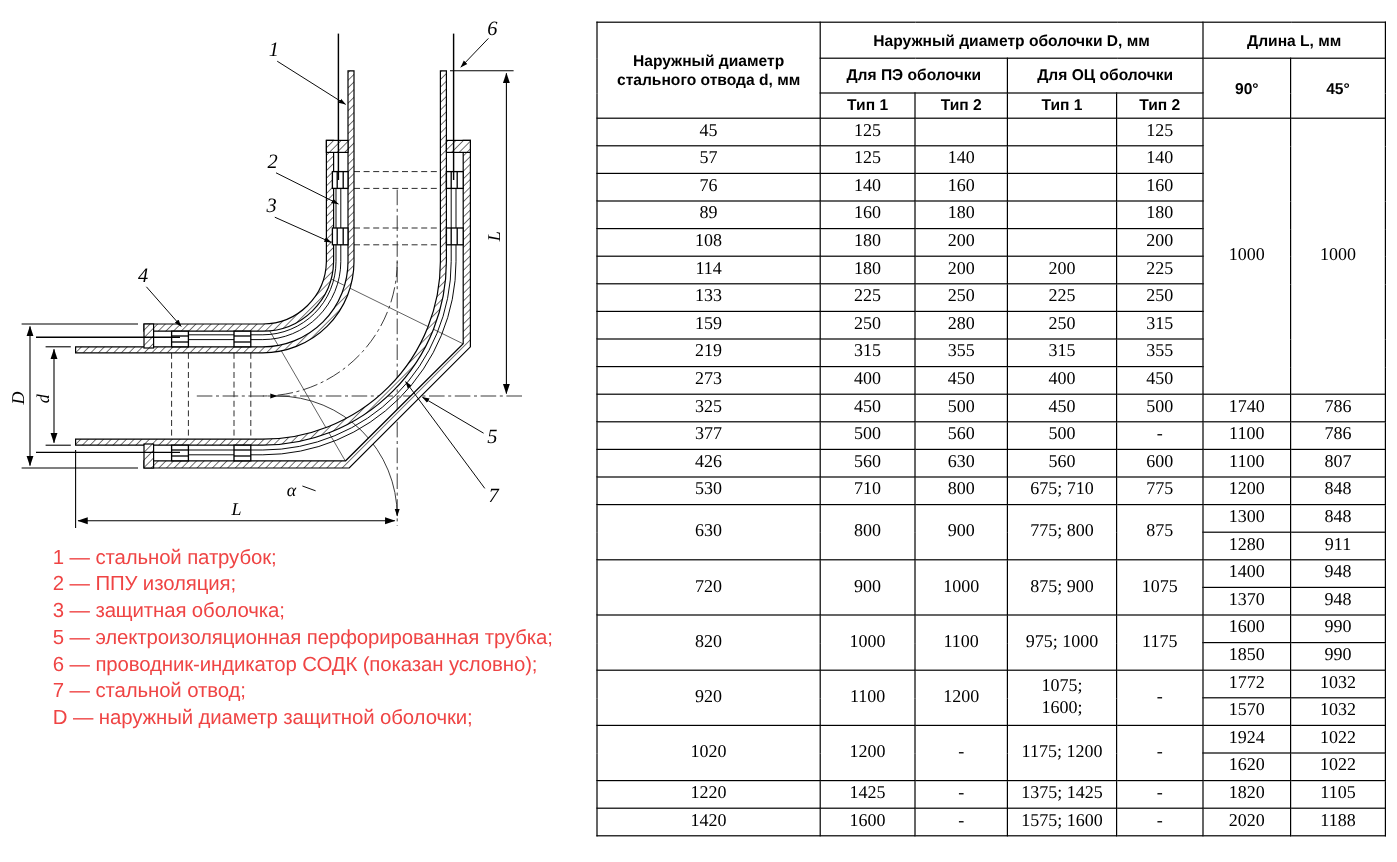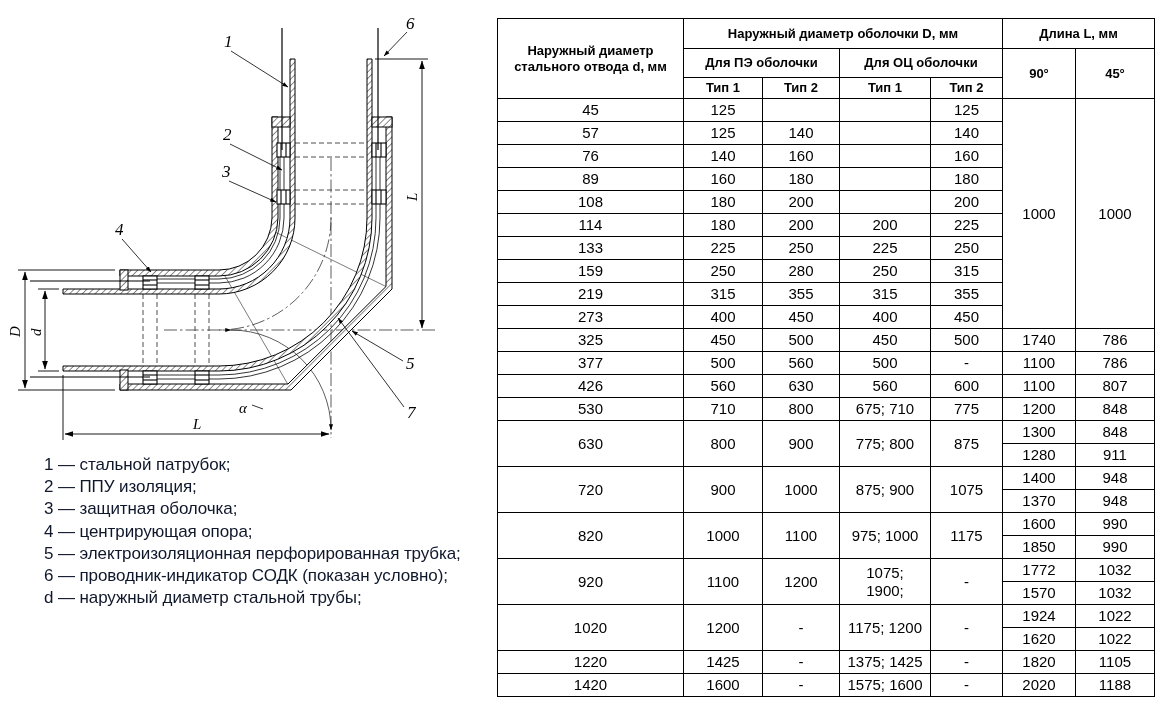--- a/index.html
+++ b/index.html
@@ -4,30 +4,30 @@
 <style>
   html,body{margin:0;padding:0;}
   body{
     width:1164px;height:718px;background:#ffffff;position:relative;overflow:hidden;
     font-family:"Liberation Sans",sans-serif;color:#000;
   }
   
   .drawing{position:absolute;left:0;top:0;}
   
   .legend{position:absolute;left:44px;top:454px;font-size:17px;line-height:22.2px;
-    color:#0f172a;letter-spacing:-0.1px;white-space:nowrap;}
+    color:#ef4444;letter-spacing:-0.1px;white-space:nowrap;}
   
   table.dims{position:absolute;left:497px;top:18px;border-collapse:collapse;table-layout:fixed;
     background:#fff;}
   table.dims th,table.dims td{border:1.6px solid #000;text-align:center;vertical-align:middle;
     padding:0 2px;overflow:hidden;}
   table.dims th{font-weight:bold;font-size:13px;line-height:1.18;}
   table.dims td{font-size:15px;line-height:1.15;white-space:pre-line;}
   tr.h1{height:30px} tr.h2{height:29px} tr.h3{height:21px}
-  table.dims tbody tr{height:23px;}
+  table.dims tbody tr{height:23px;font-family:Liberation Serif, serif;}
 </style>
 </head>
 <body>
 
 <svg class="drawing" width="497" height="455" viewBox="0 0 497 455">
   <defs>
     <pattern id="h1" width="4.5" height="4.5" patternUnits="userSpaceOnUse" patternTransform="rotate(45)">
       <rect width="4.5" height="4.5" fill="#fff"></rect>
       <line x1="0" y1="0" x2="0" y2="4.5" stroke="#000" stroke-width="0.9"></line>
     </pattern>
@@ -175,24 +175,24 @@
     <text x="115" y="235">4</text>
     <text x="406" y="369">5</text>
     <text x="407" y="418">7</text>
   </g>
 </svg>
 
 <div class="legend">
     <div>1 — стальной патрубок;</div>
     <div>2 — ППУ изоляция;</div>
     <div>3 — защитная оболочка;</div>
-    <div>4 — центрирующая опора;</div>
     <div>5 — электроизоляционная перфорированная трубка;</div>
     <div>6 — проводник-индикатор СОДК (показан условно);</div>
-    <div>d — наружный диаметр стальной трубы;</div>
+    <div>7 — стальной отвод;</div>
+    <div>D — наружный диаметр защитной оболочки;</div>
   </div>
 
 <table class="dims">
   <colgroup>
     <col style="width:186px">
       <col style="width:79px">
       <col style="width:77px">
     <col style="width:91px">
       <col style="width:72px">
       <col style="width:73px">
@@ -363,21 +363,21 @@
       </tr>
       <tr>
         <td>1850</td>
         <td>990</td>
       </tr>
       <tr>
         <td rowspan="2">920</td>
         <td rowspan="2">1100</td>
         <td rowspan="2">1200</td>
         <td rowspan="2">1075;
-1900;</td>
+1600;</td>
         <td rowspan="2">-</td>
         <td>1772</td>
         <td>1032</td>
       </tr>
       <tr>
         <td>1570</td>
         <td>1032</td>
       </tr>
       <tr>
         <td rowspan="2">1020</td>

